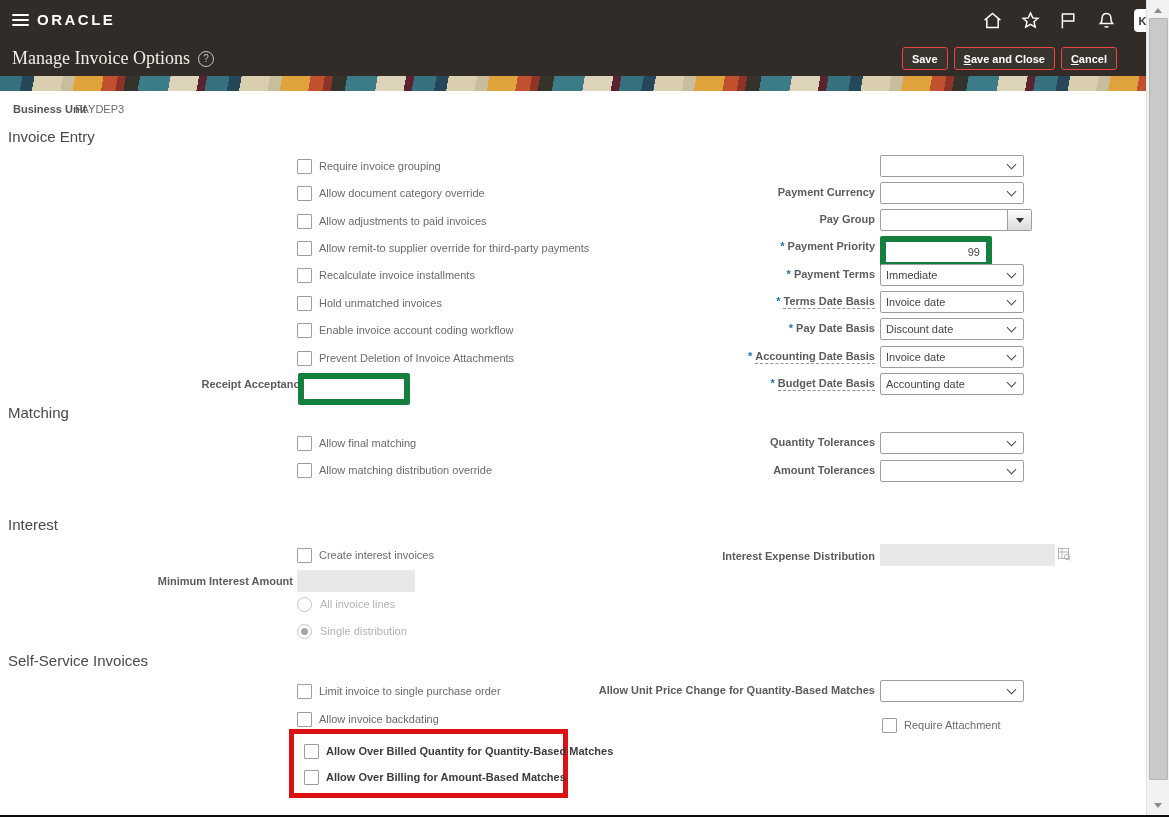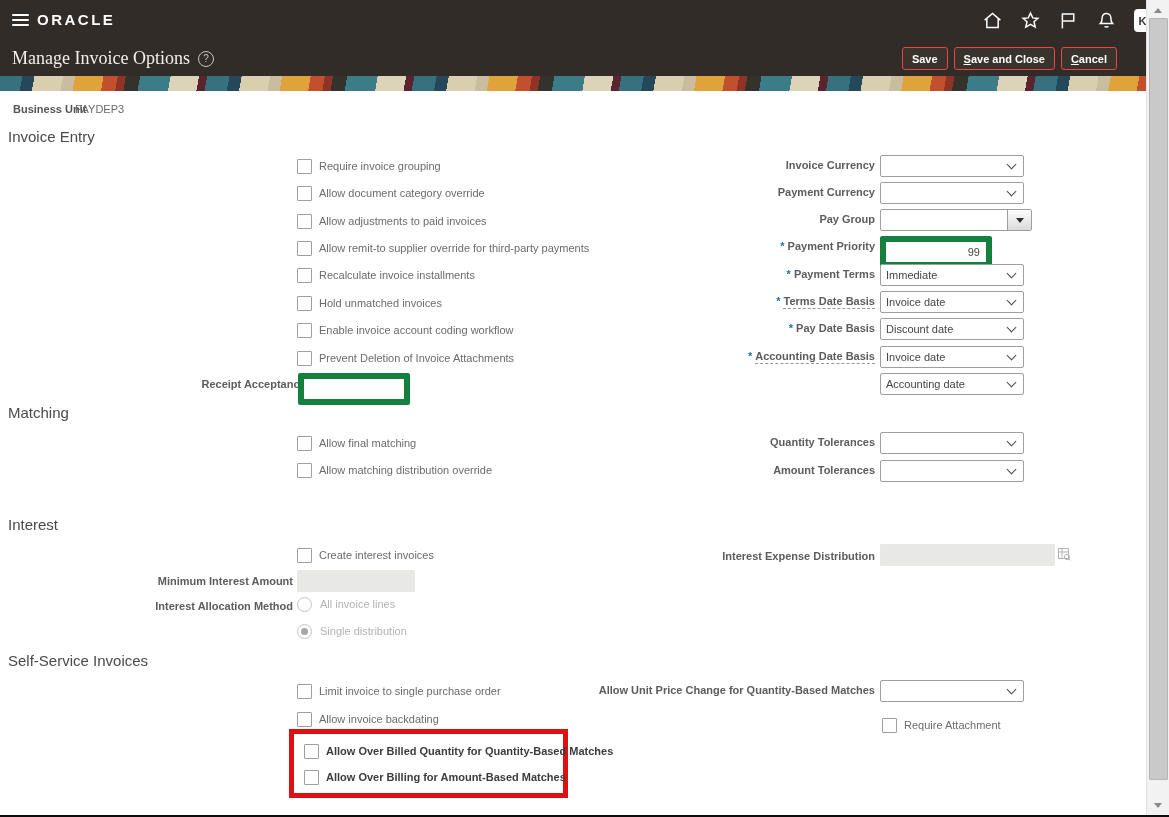--- a/index.html
+++ b/index.html
@@ -180,21 +180,20 @@
   <div class="cbrow" style="left:297px;top:350px;">
     <span class="cb"></span>
     <span class="cblabel">Prevent Deletion of Invoice Attachments</span>
   </div>
 
   <div class="llabel" style="top:374px;margin-left:42px;"><span>Receipt Acceptance Days</span></div>
   <div class="tinput" style="left:298px;top:373px;width:88px;">
       <span></span>
     </div>
 
-  <div class="flabel" style="top:155px;"><span>Invoice Currency</span></div>
   <div class="sel" style="left:880px;top:155px;">
       <span></span>
       <i class="chev"></i>
     </div>
 
   <div class="flabel" style="top:182px;"><span>Payment Currency</span></div>
   <div class="sel" style="left:880px;top:182px;">
       <span></span>
       <i class="chev"></i>
     </div>
@@ -229,20 +228,21 @@
       <span>Discount date</span>
       <i class="chev"></i>
     </div>
 
   <div class="flabel" style="top:346px;"><span class="req">*</span><span class="hint">Accounting Date Basis</span></div>
   <div class="sel" style="left:880px;top:346px;">
       <span>Invoice date</span>
       <i class="chev"></i>
     </div>
 
+  <div class="flabel" style="top:373px;"><span class="req">*</span><span class="hint">Budget Date Basis</span></div>
   <div class="sel" style="left:880px;top:373px;">
       <span>Accounting date</span>
       <i class="chev"></i>
     </div>
 
   <div class="section-title" style="top:404px;">Matching</div>
 
   <div class="cbrow" style="left:297px;top:435px;">
     <span class="cb"></span>
     <span class="cblabel">Allow final matching</span>
@@ -276,21 +276,20 @@
   <span class="kff-icon"><svg width="13" height="13" viewBox="0 0 13 13" fill="none" stroke="#b3b3b3" stroke-width="1">
         <rect x="0.5" y="0.5" width="10" height="10"></rect>
         <path d="M0.5 4 H10.5 M4 0.5 V10.5"></path>
         <circle cx="9" cy="9" r="2.6"></circle>
         <path d="M10.8 10.8 L12.5 12.5"></path>
       </svg></span>
 
   <div class="llabel" style="top:571px;"><span>Minimum Interest Amount</span></div>
   <div class="dinput" style="left:297px;top:570px;width:118px;"><span></span></div>
 
-  <div class="llabel" style="top:596px;"><span>Interest Allocation Method</span></div>
   <div class="radiorow" style="left:297px;top:596px;">
     <span class="radio"></span>
     <span class="rlabel">All invoice lines</span>
   </div>
   <div class="radiorow" style="left:297px;top:623px;">
     <span class="radio checked"></span>
     <span class="rlabel">Single distribution</span>
   </div>
 
   <div class="section-title" style="top:652px;">Self-Service Invoices</div>

